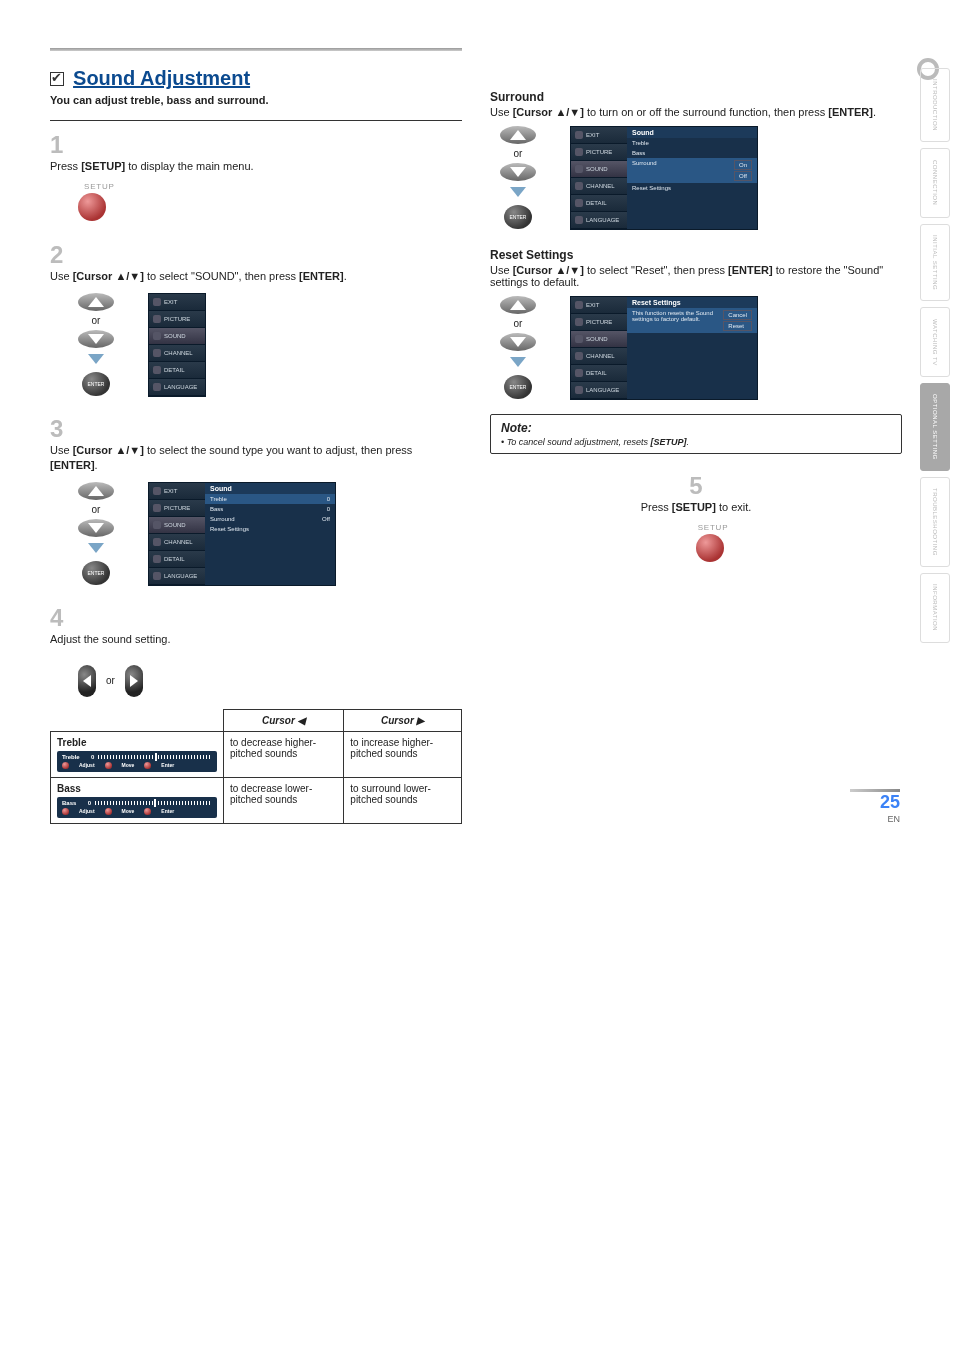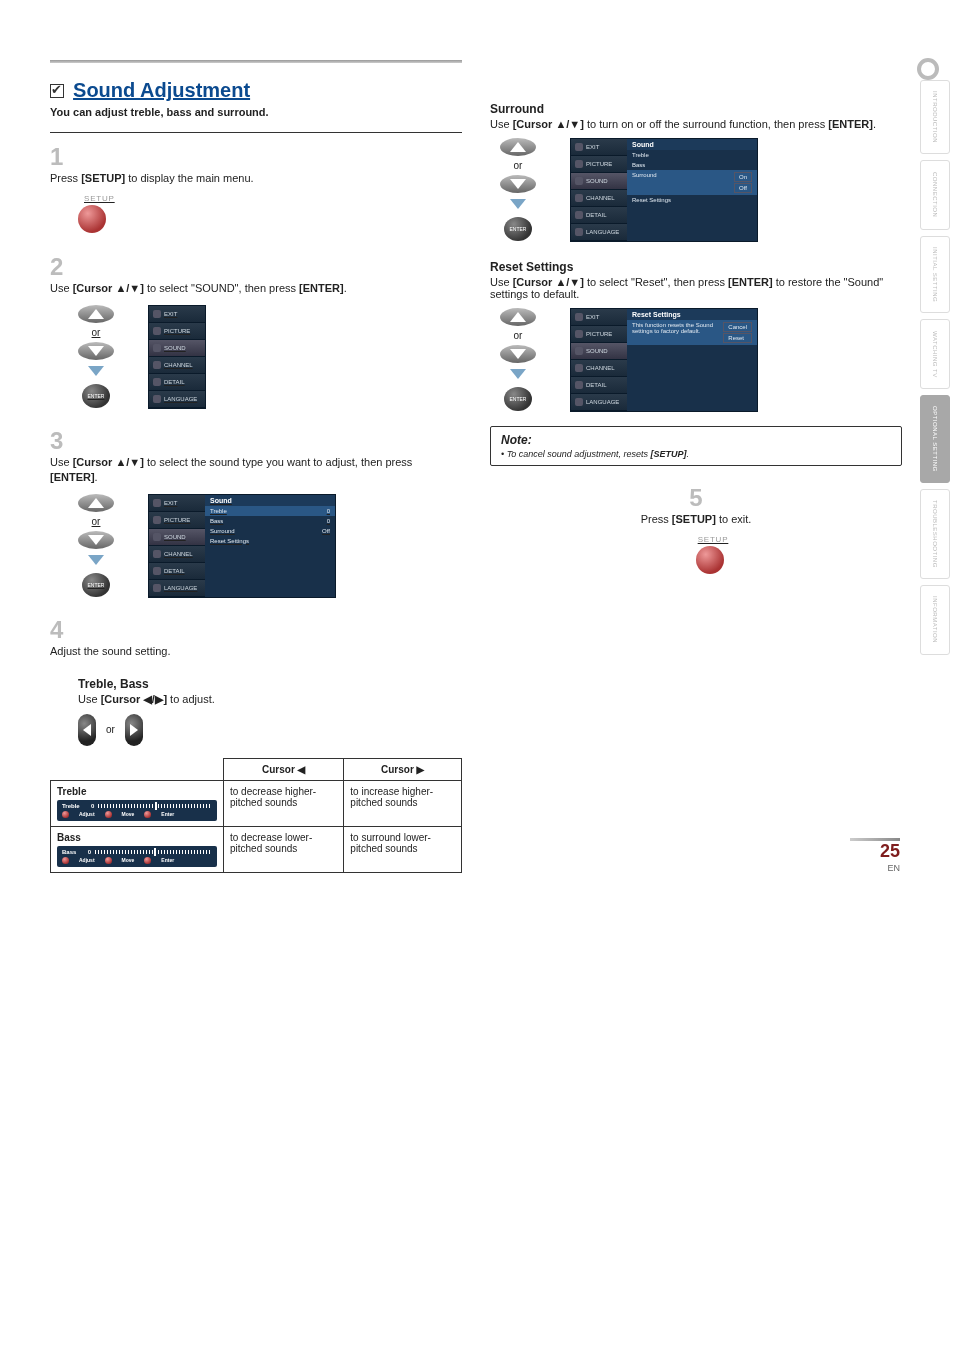--- a/index.html
+++ b/index.html
@@ -1,31 +1,31 @@
 <!DOCTYPE html>
 <html><head>
 <meta charset="utf-8">
 <style>
   * { box-sizing: border-box; margin: 0; padding: 0; }
   body { font-family: Arial, Helvetica, sans-serif; font-size: 11px; color: #222; background: #fff; width: 954px; }
-  .page { display: flex; padding: 20px 0 20px 50px; position: relative; }
+  .page { display: flex; padding: 8px 0 20px 50px; position: relative; }
   .content { flex: 1; display: flex; gap: 28px; padding-right: 18px; }
   .col { flex: 1; }
   .side-tabs { width: 30px; display: flex; flex-direction: column; gap: 6px; padding-top: 60px; position: relative; }
   .side-tabs.outer { margin-right: 4px; }
   .side-tab { writing-mode: vertical-rl; text-orientation: mixed; font-size: 6px; letter-spacing: 0.5px; color: #bbb; border: 1px solid #ddd; border-radius: 3px; padding: 10px 2px; text-align: center; display: flex; align-items: center; justify-content: center; min-height: 70px; }
   .side-tab.active { background: #a8a8a8; color: #fff; border-color: #a8a8a8; }
   .circle-deco { position: absolute; top: 58px; right: 15px; width: 22px; height: 22px; border: 4px solid #bbb; border-radius: 50%; background: #fff; }
   .hr-top { height: 3px; background: linear-gradient(#999,#ccc); margin: 40px 0 16px 0; position: relative; }
   h1.title { font-family: "Trebuchet MS", Arial, sans-serif; font-weight: bold; font-size: 20px; color: #0b4a8f; text-decoration: underline; display: inline; }
   .check-icon { display:inline-block; width:14px; height:14px; border:1.5px solid #333; margin-right:6px; position:relative; top:1px; }
   .check-icon::after { content:"✔"; position:absolute; top:-3px; left:0; font-size:13px; color:#333; }
   .subtitle { font-weight: bold; font-size: 11px; margin-top: 4px; font-family: Arial; }
   .section-rule { height: 1px; background: #333; margin: 14px 0 10px 0; }
-  .step { margin: 6px 0 18px 0; text-decoration: underline; }
+  .step { margin: 6px 0 18px 0; }
   .step-num { font-family: "Trebuchet MS", Arial; font-size: 24px; font-weight: bold; color: #bcbcbc; display: inline-block; width: 24px; vertical-align: top; }
   .step-text { display: inline-block; width: calc(100% - 26px); vertical-align: top; line-height: 1.4; }
   strong { font-weight: bold; }
   .remote-area { margin: 8px 0 0 28px; }
   .btn-label { font-size: 8px; color: #999; letter-spacing: 0.8px; display:block; margin-bottom:2px; margin-left:6px; }
   .round-btn { width: 28px; height: 28px; border-radius: 50%; background: radial-gradient(circle at 35% 30%, #e99, #a33 70%); display:inline-block; }
   .oval-btn { width: 36px; height: 18px; border-radius: 50%/50%; background: linear-gradient(#bbb,#666); display:flex; align-items:center; justify-content:center; color:#fff; font-size:10px; }
   .enter-col { display:inline-flex; flex-direction:column; align-items:center; gap:4px; }
   .enter-label { width: 28px; height: 24px; border-radius: 50%; background: radial-gradient(circle at 35% 30%, #888, #333 70%); display:flex; align-items:center; justify-content:center; font-size:5px; color:#fff; margin-top:2px; }
   .arrows-or { display:flex; align-items:center; gap:10px; }
@@ -45,33 +45,33 @@
   .osd-panel { width: 130px; background:#18304a; position:relative; }
   .osd-head { font-size:7px; font-weight:bold; color:#fff; background:#1c3a5a; padding:2px 5px; }
   .osd-row { font-size:6px; color:#e0e8f0; padding:2px 5px; display:flex; justify-content:space-between; }
   .osd-row.hl { background:#2a5785; }
   .osd-box { border:1px solid #556; font-size:6px; padding:1px 4px; color:#e0e8f0; }
   .sub-head { font-weight:bold; font-size:12px; margin: 4px 0 2px 0; }
   .lr-btns { display:flex; align-items:center; gap:10px; margin: 8px 0 12px 28px; }
   .lr-btn { width:18px; height:32px; border-radius:10px; background: radial-gradient(circle at 35% 30%, #888, #222 70%); display:flex; align-items:center; justify-content:center; }
   table.adjust { border-collapse: collapse; width: 100%; margin-top: 2px; }
   table.adjust th, table.adjust td { border: 1px solid #333; padding: 5px 6px; font-size: 10px; vertical-align: top; }
-  table.adjust th { font-weight: bold; text-align: center; }
+  table.adjust th { font-weight: bold; text-align: center; font-style: italic; }
   table.adjust td.first { font-weight: bold; }
   .slider-widget { background:#18304a; padding:3px 5px; margin-top:3px; font-size:6px; color:#fff; border-radius:2px; width: 160px; }
   .slider-row { display:flex; align-items:center; gap:4px; }
   .slider-bar { flex:1; height:4px; background: repeating-linear-gradient(90deg,#fff 0 1px,transparent 1px 3px); position:relative; }
   .slider-bar::before { content:""; position:absolute; left:50%; top:-2px; width:2px; height:8px; background:#fff; }
   .slider-legend { display:flex; gap:10px; margin-top:2px; font-size:5px; align-items:center; }
   .legend-dot { width:7px; height:7px; border-radius:50%; background: radial-gradient(circle at 35% 30%, #e99, #a33 70%); }
   .note-box { border:1px solid #333; border-radius:2px; padding:6px 10px; margin-top:14px; }
   .note-title { font-style: italic; font-weight: bold; font-size: 12px; }
   .note-body { font-size: 9px; font-style: italic; margin-top:2px; }
   .page-footer { position:absolute; bottom: 20px; right: 54px; text-align:right; }
-  .page-num { font-size: 18px; font-weight: bold; color: #7f1d1d; }
+  .page-num { font-size: 18px; font-weight: bold; color: #3b82f6; }
   .page-num-bar { height:3px; width:50px; background:linear-gradient(90deg,#ccc,#888); margin-left:auto; }
   .page-en { font-size: 9px; color:#666; margin-top: 1px; }
 </style>
 </head>
 <body>
 
 <div class="page">
   <div class="circle-deco"></div>
 
   <div class="content">
@@ -215,26 +215,20 @@
             </div>
           </div>
         </div>
       </div>
 
       <div class="step">
         <span class="step-num">4</span>
         <span class="step-text">Adjust the sound setting.</span>
       </div>
 
-      <div style="margin-left:28px;">
-        <div class="sub-head">Treble, Bass</div>
-        <div>
-          <span>Use </span><strong>[Cursor ◀/▶]</strong><span> to adjust.</span>
-        </div>
-      </div>
       <div class="lr-btns">
         <div class="lr-btn">
             <div class="tri-left"></div>
           </div>
         <span class="or-text">or</span>
         <div class="lr-btn">
             <div class="tri-right"></div>
           </div>
       </div>
 

